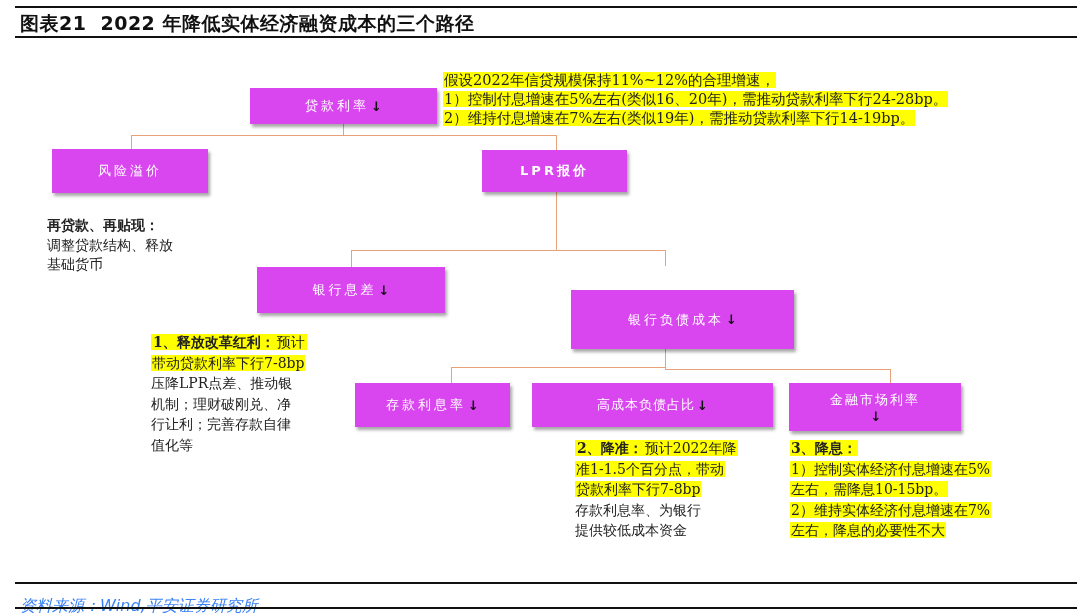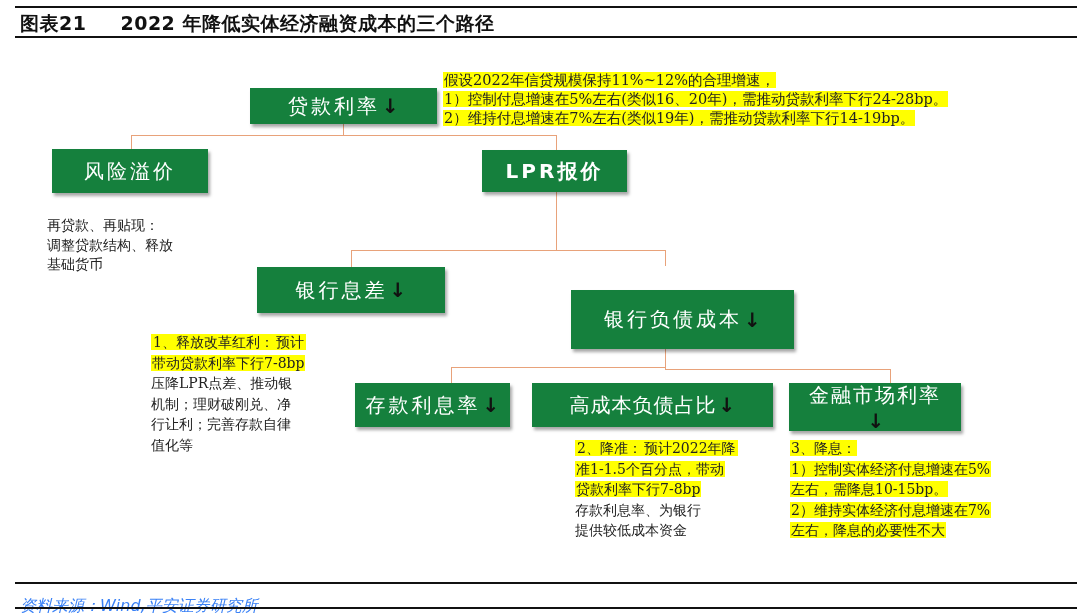--- a/index.html
+++ b/index.html
@@ -1,32 +1,32 @@
 <!DOCTYPE html>
 <html><head>
 <meta charset="utf-8">
 <style>
   html, body { margin: 0; padding: 0; background: #ffffff; }
   body { width: 1080px; height: 613px; position: relative; overflow: hidden;
          font-family: "DejaVu Sans", "Liberation Sans", sans-serif; color: #222; }
   .rule { position: absolute; left: 15px; width: 1062px; background: #111; }
   .title { position: absolute; left: 20px; top: 11px; font-size: 19px; font-weight: bold; color: #111;
            letter-spacing: 0.5px; white-space: nowrap; }
-  .title .num { margin-right: 34px; }
+  .title .num { margin-right: 14px; }
   .source { position: absolute; left: 20px; top: 596px; font-size: 16px; font-style: italic; color: #3b82f6; white-space: nowrap; }
-  .box { position: absolute; background: #15803d; color: #fff; box-sizing: border-box;
+  .box { position: absolute; background: #d946ef; color: #fff; box-sizing: border-box;
          display: flex; align-items: center; justify-content: center;
-         font-family: "DejaVu Serif", "Liberation Serif", serif; font-size: 20px; letter-spacing: 3px;
+         font-family: "DejaVu Serif", "Liberation Serif", serif; font-size: 13px; letter-spacing: 3px;
          box-shadow: 2px 3px 3px rgba(0,0,0,0.35); white-space: nowrap; text-align: right; }
   .box .arrow { color: #111; font-family: "DejaVu Sans", sans-serif; font-weight: bold; margin-left: 2px; letter-spacing: 0; }
   .box.lpr { font-family: "DejaVu Sans", "Liberation Sans", sans-serif; font-weight: bold; }
   .line { position: absolute; background: #E8A27A; }
   .note { position: absolute; font-family: "DejaVu Serif", "Liberation Serif", serif; font-size: 14px; line-height: 19.5px; color: #222; }
   .note .hl { background: #FFFF00; margin-top: 26px; }
-  .note .b { font-weight: normal; }
+  .note .b { font-weight: bold; }
   .note .ln { display: block; white-space: nowrap; }
   .note .ln span { padding: 0 1px; }
   .top-note { font-size: 14.5px; line-height: 19px; }
 </style>
 </head>
 <body>
 
 <div class="rule" style="top:6px;height:2px;"></div>
 <div class="title">
   <span class="num">图表21</span><span>2022 年降低实体经济融资成本的三个路径</span>

